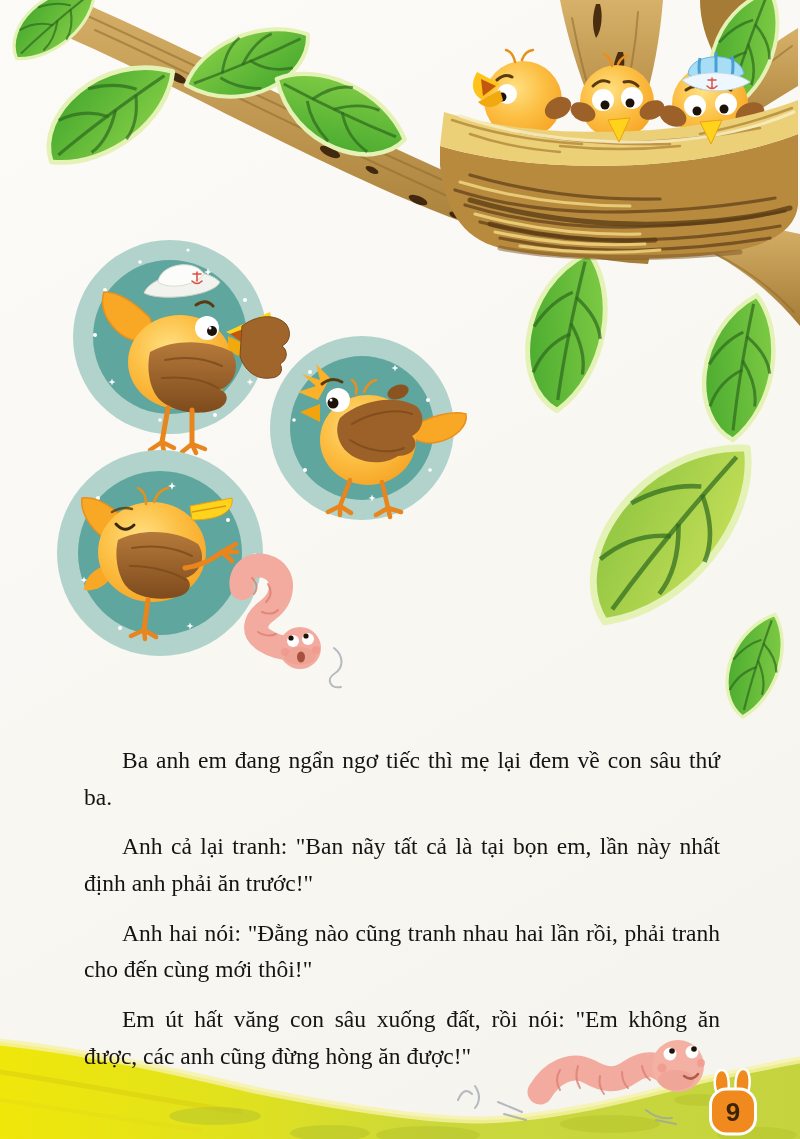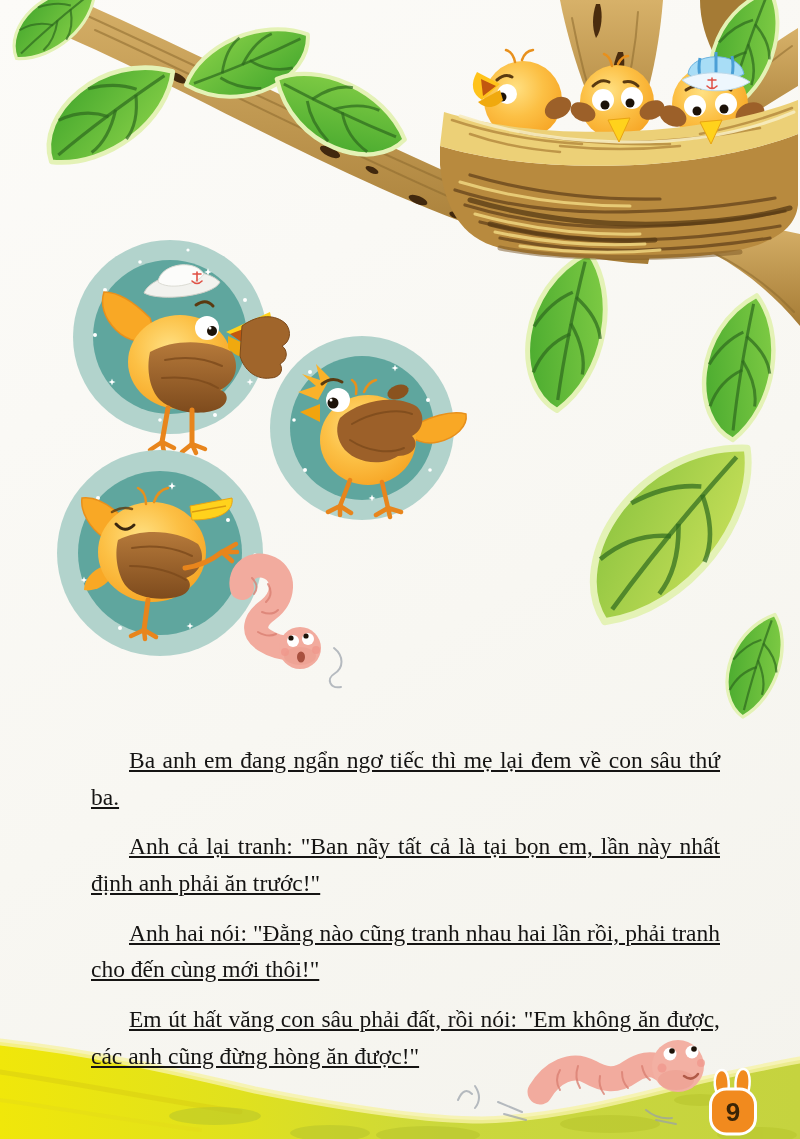--- a/index.html
+++ b/index.html
@@ -6,21 +6,21 @@
   .page{
     position:relative;width:800px;height:1139px;overflow:hidden;
     background:linear-gradient(150deg,#fcfbf8 0%,#f8f7f2 55%,#f4f3ed 100%);
     font-family:"Liberation Serif","DejaVu Serif",serif;
   }
   svg.scene{position:absolute;left:0;top:0;width:800px;height:1139px;display:block;}
   .story{
     position:absolute;left:84px;top:742px;width:636px;
     color:#151413;font-size:23.5px;line-height:1.56;text-align:justify;
   }
-  .story p{margin:0 0 13px 7px;text-indent:38px;text-decoration:underline;}
+  .story p{margin:0 0 13px 0;text-indent:38px;}
   .vein{fill:none;stroke:#2e6a1e;stroke-width:2;opacity:.7;}
   .straw-d{fill:none;stroke:#6d4a1e;stroke-width:3.2;opacity:.85;stroke-linecap:round;}
   .straw-l{fill:none;stroke:#ecd27c;stroke-width:3;opacity:.9;stroke-linecap:round;}
   .bark{fill:none;stroke:#8d6a2e;stroke-width:2;opacity:.55;stroke-linecap:round;}
   .squig{fill:none;stroke:#98a0aa;stroke-width:2;opacity:.7;stroke-linecap:round;}
   .leg{fill:none;stroke:#e8851c;stroke-width:5;stroke-linecap:round;}
   .leg4{fill:none;stroke:#e8851c;stroke-width:4.5;stroke-linecap:round;}
   .seg{fill:none;stroke:#d98072;stroke-width:2;opacity:.8;stroke-linecap:round;}
   .feather{fill:none;stroke:#7c4a1c;stroke-width:2;opacity:.8;stroke-linecap:round;}
 </style>
@@ -322,16 +322,16 @@
     <path d="M736,1092 C734,1078 738,1068 744,1069 C750,1070 751,1082 748,1093 Z" fill="#f18a1e" stroke="#ffffff" stroke-width="2.5" stroke-linejoin="round"></path>
     <rect x="710.5" y="1089" width="45" height="45" rx="16" fill="#f18a1e" stroke="#ffffff" stroke-width="3"></rect>
     <text x="733" y="1121" text-anchor="middle" font-family="Liberation Sans, sans-serif" font-size="26" font-weight="bold" fill="#3a2406">9</text>
   </g>
 </svg>
 
 <div class="story">
   <p>Ba anh em đang ngẩn ngơ tiếc thì mẹ lại đem về con sâu thứ ba.</p>
   <p>Anh cả lại tranh: "Ban nãy tất cả là tại bọn em, lần này nhất định anh phải ăn trước!"</p>
   <p>Anh hai nói: "Đằng nào cũng tranh nhau hai lần rồi, phải tranh cho đến cùng mới thôi!"</p>
-  <p>Em út hất văng con sâu phải đất, rồi nói: "Em không ăn được, các anh cũng đừng hòng ăn được!"</p>
+  <p>Em út hất văng con sâu xuống đất, rồi nói: "Em không ăn được, các anh cũng đừng hòng ăn được!"</p>
 </div>
 
 </div>
 
 </body></html>

